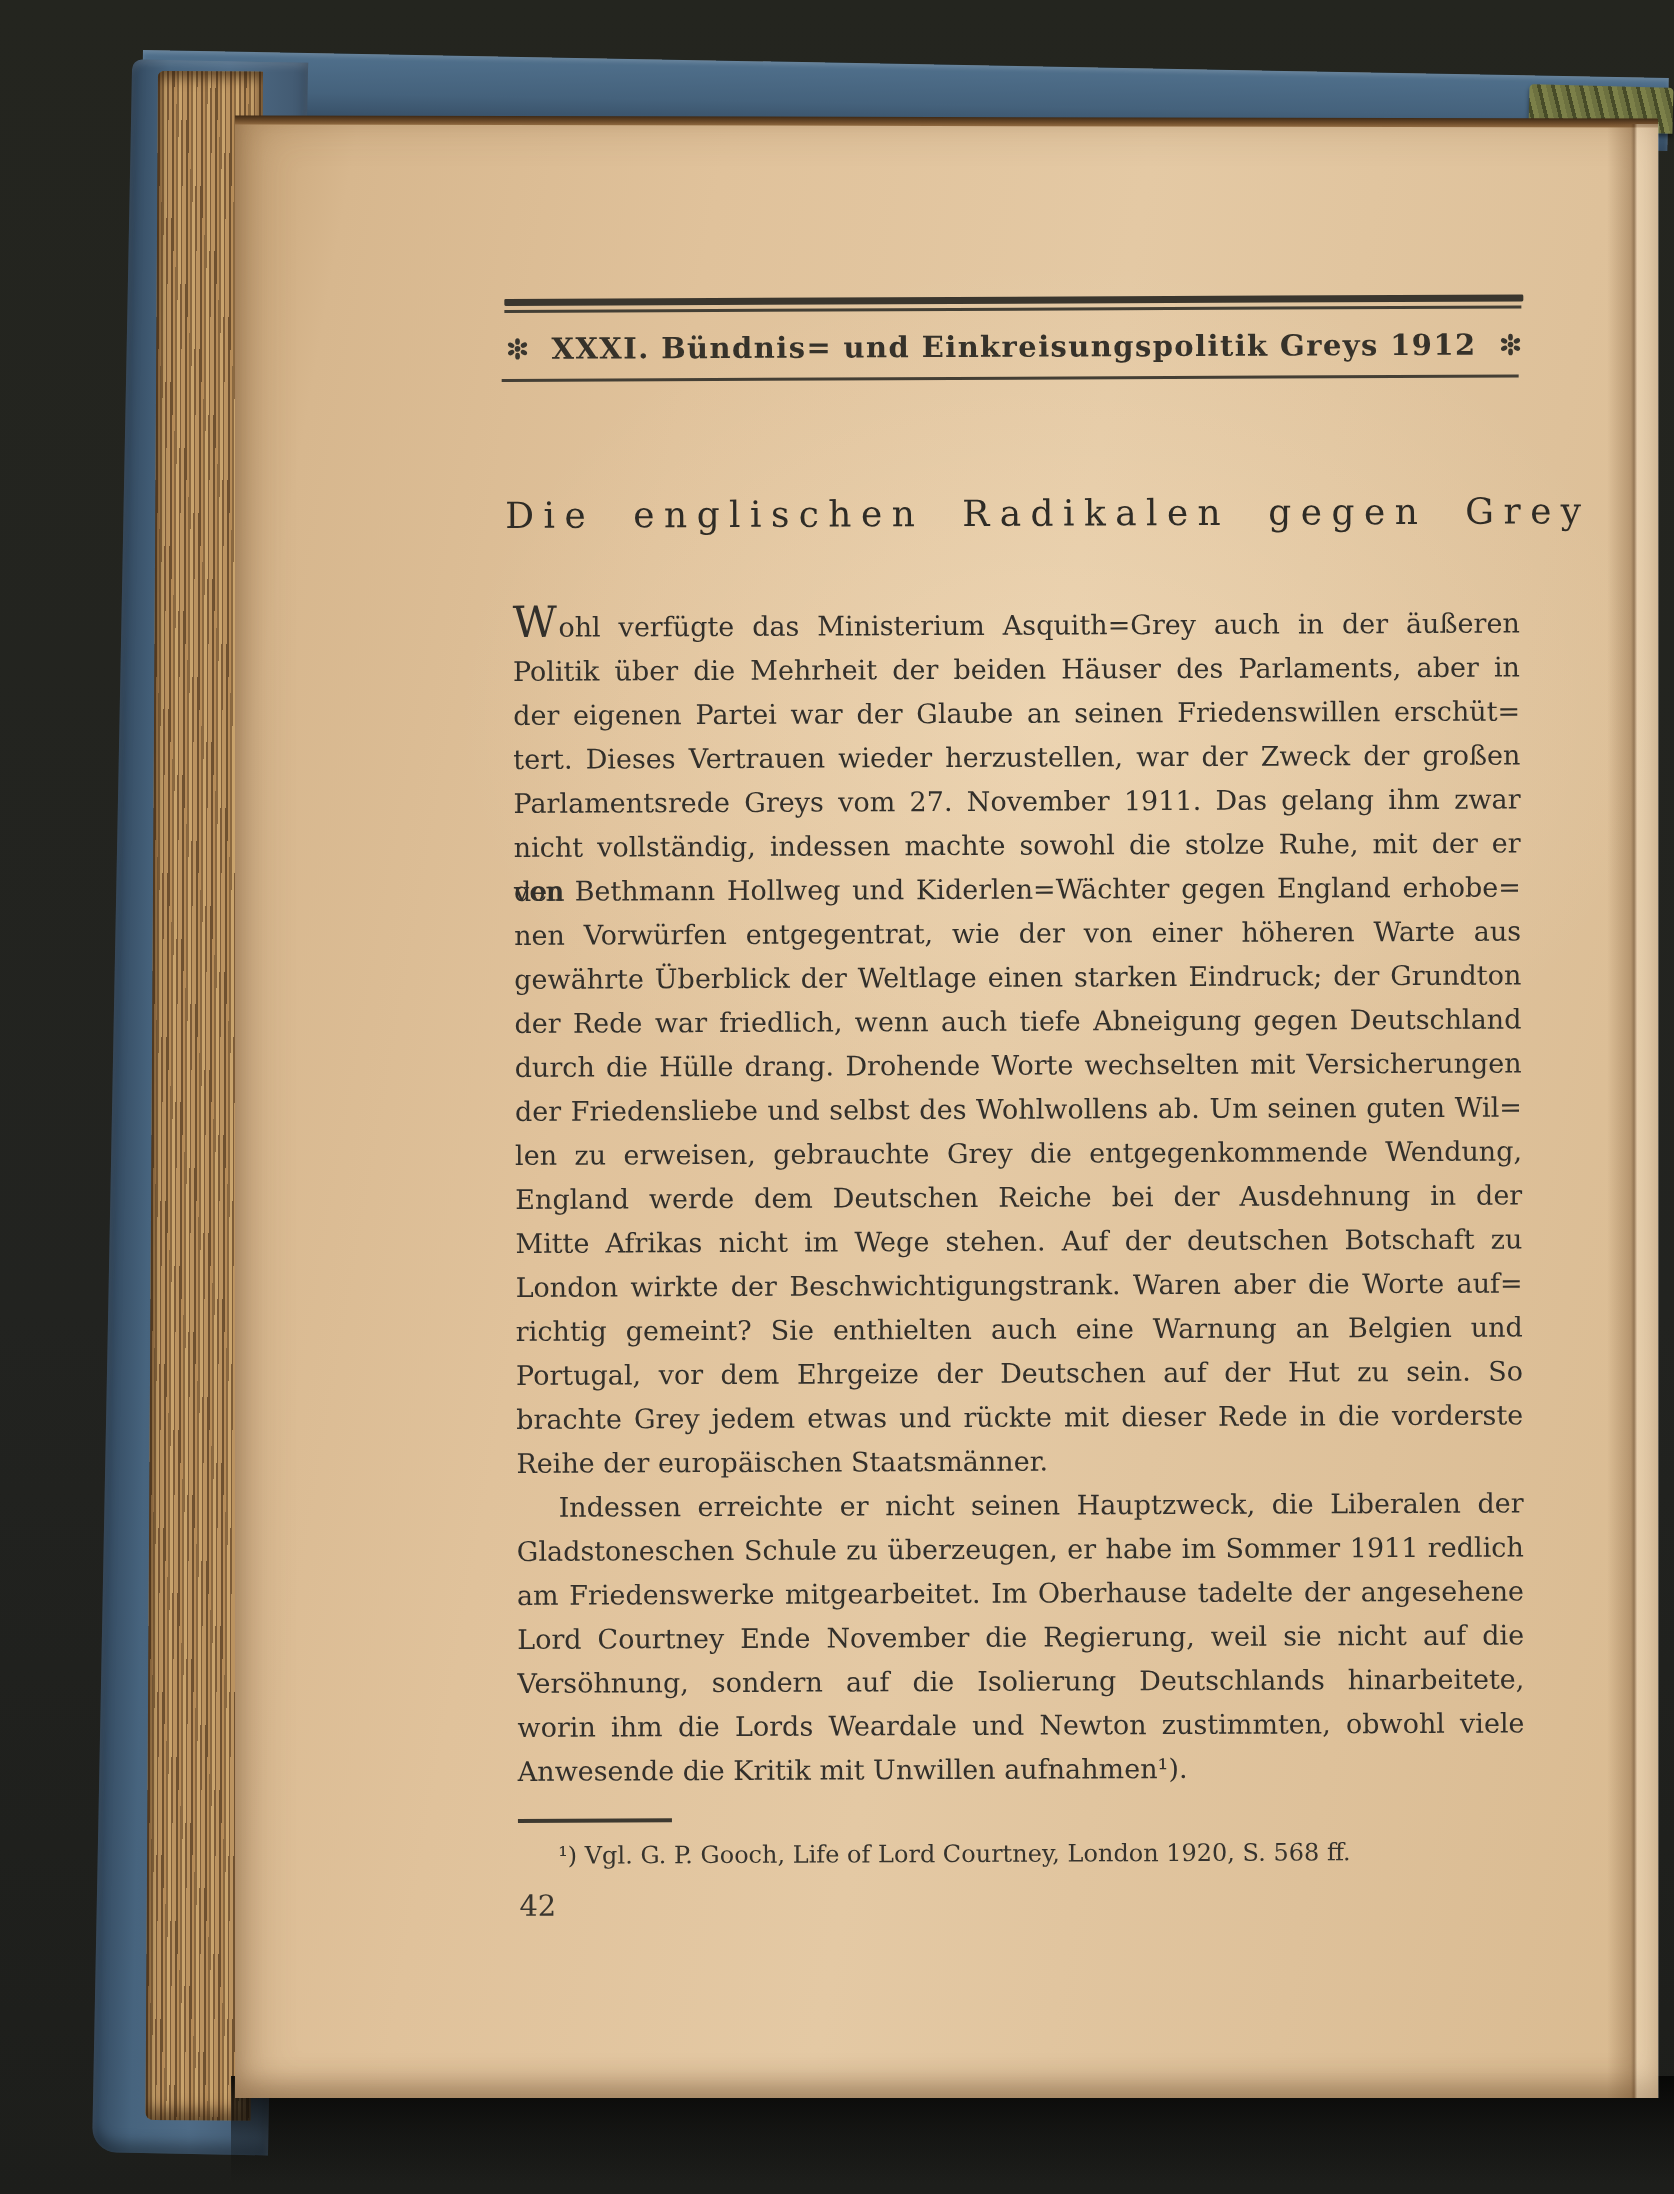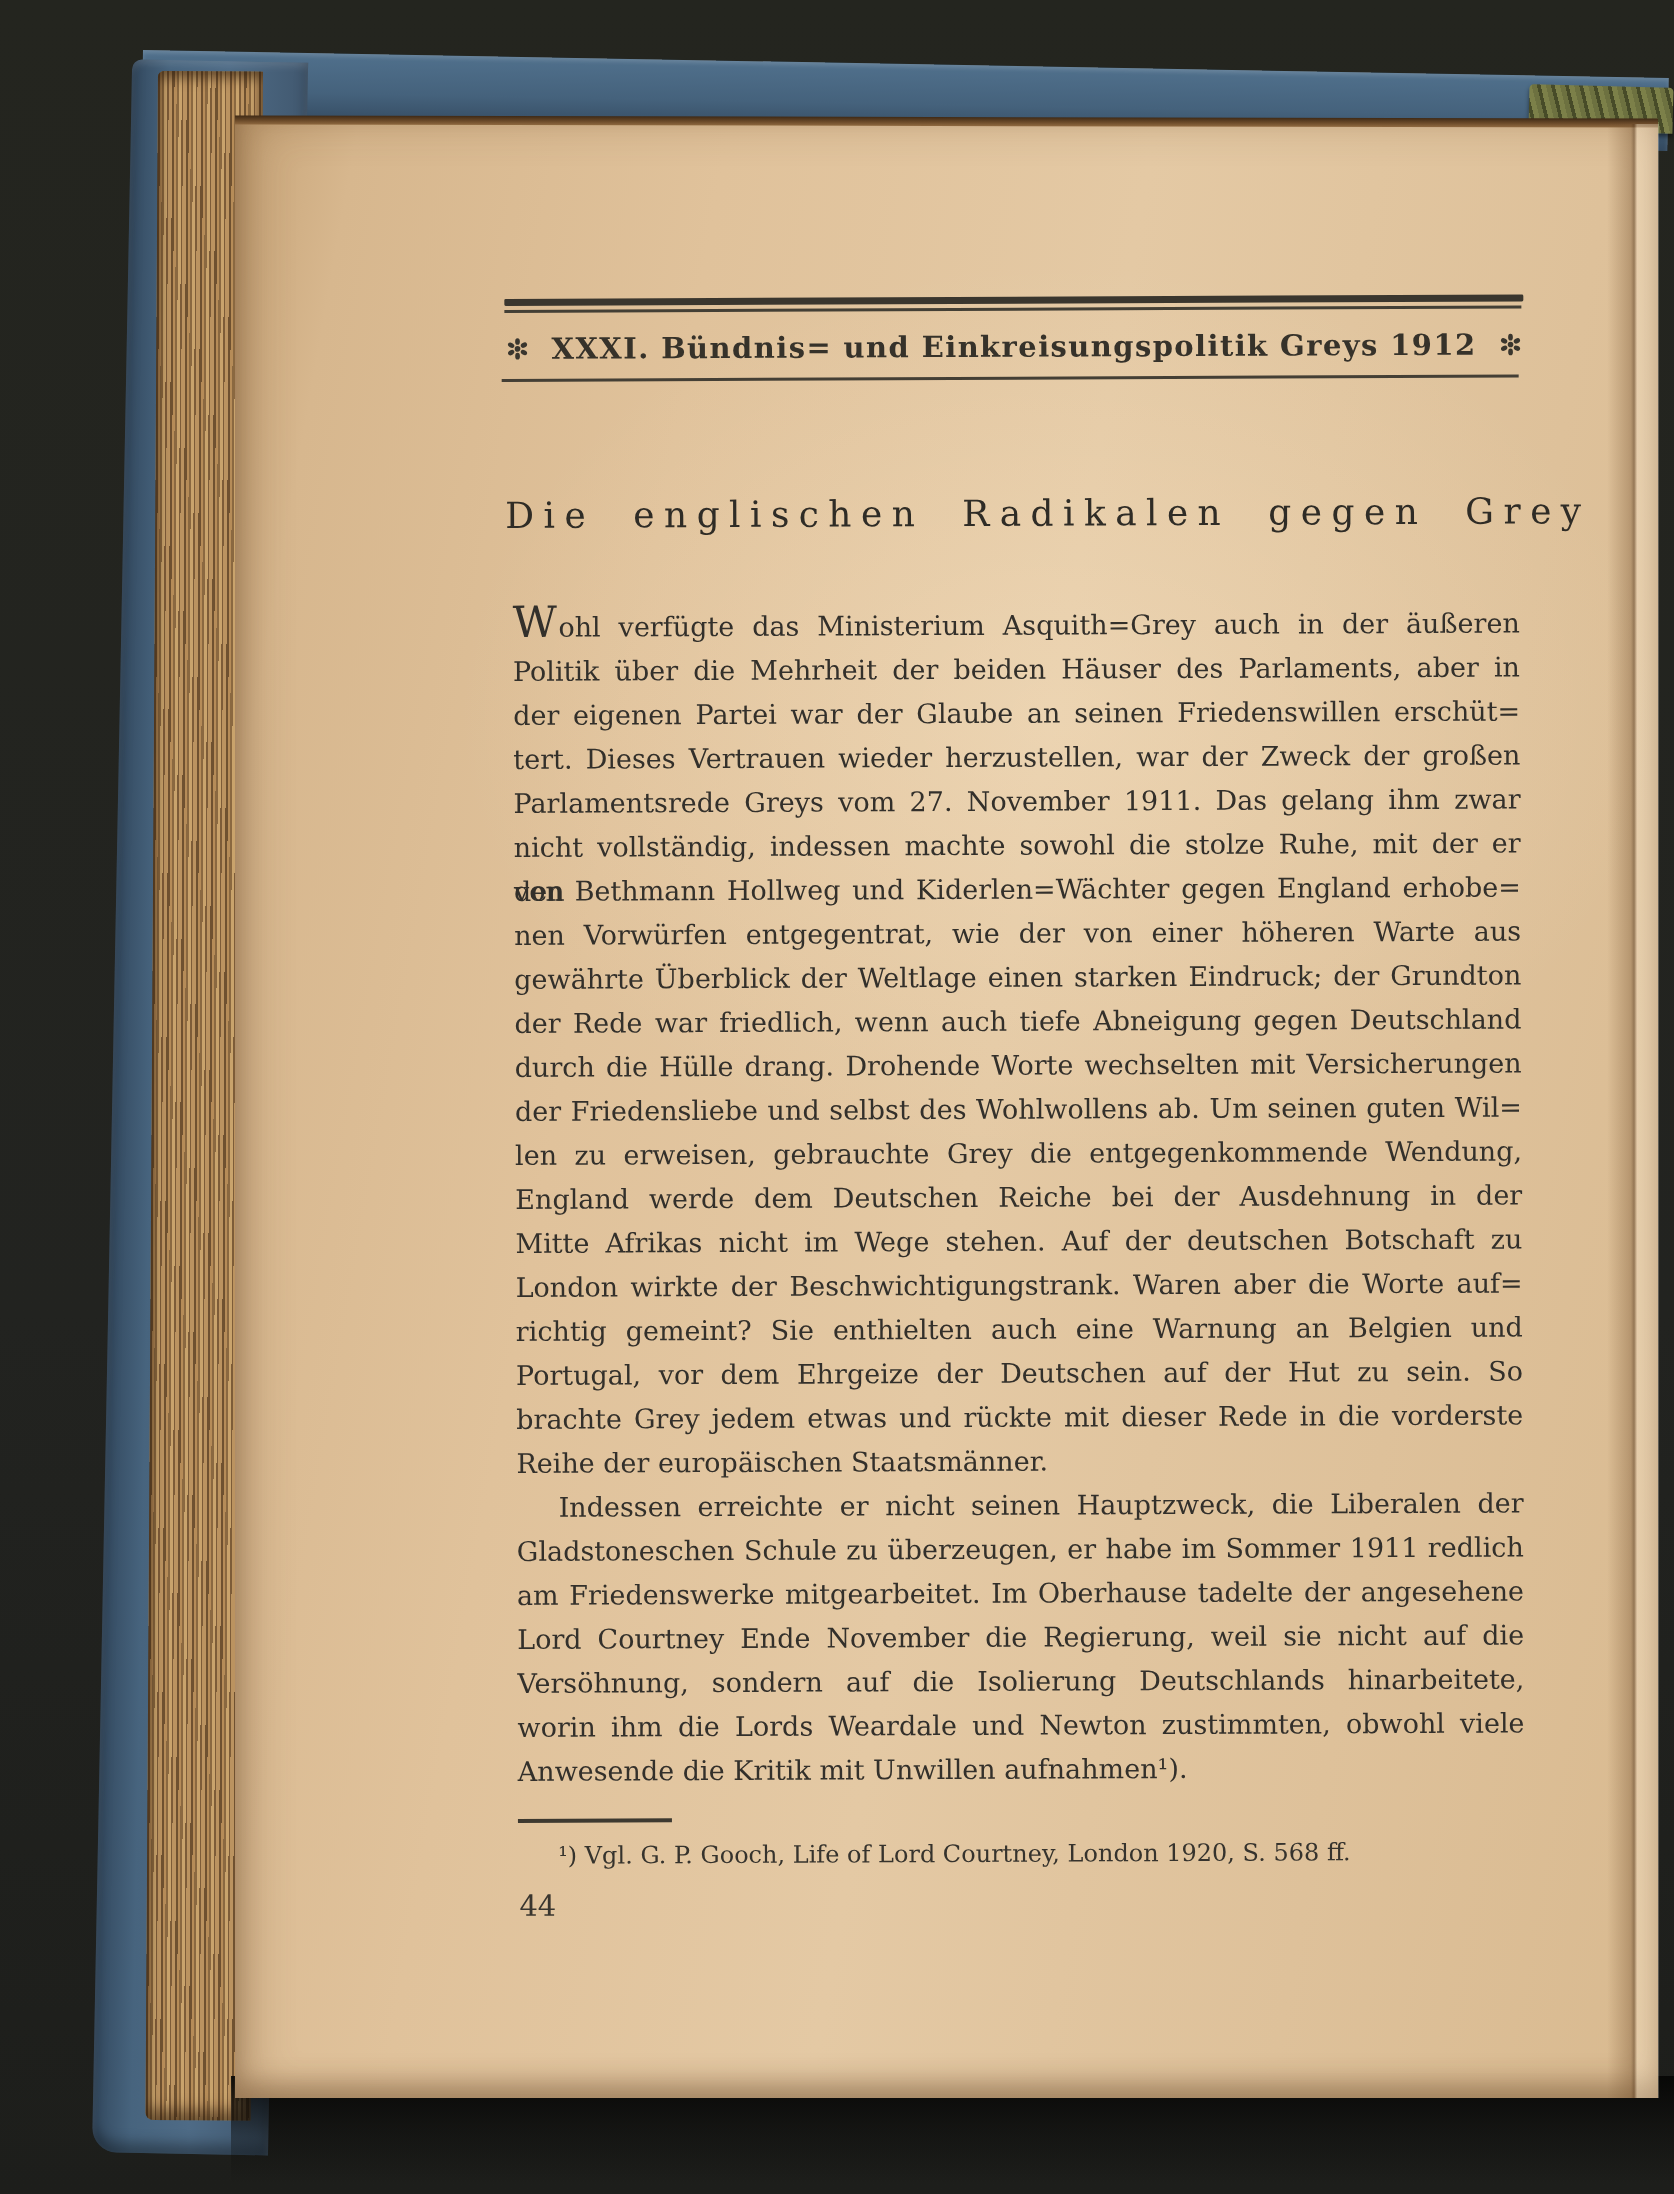--- a/index.html
+++ b/index.html
@@ -179,17 +179,17 @@
             <div class="bodyline" data-interactable="false">am Friedenswerke mitgearbeitet. Im Oberhause tadelte der angesehene</div>
             <div class="bodyline" data-interactable="false">Lord Courtney Ende November die Regierung, weil sie nicht auf die</div>
             <div class="bodyline" data-interactable="false">Versöhnung, sondern auf die Isolierung Deutschlands hinarbeitete,</div>
             <div class="bodyline" data-interactable="false">worin ihm die Lords Weardale und Newton zustimmten, obwohl viele</div>
             <div class="bodyline plain" data-interactable="false">Anwesende die Kritik mit Unwillen aufnahmen¹).</div>
           </div>
       </div>
 
       <div class="fnrule" data-interactable="false"></div>
       <div class="footnote" data-interactable="false">¹) Vgl. G. P. Gooch, Life of Lord Courtney, London 1920, S. 568 ff.</div>
-      <div class="pagenum" data-interactable="false">44</div>
+      <div class="pagenum" data-interactable="false">42</div>
     </div>
   </div>
 </div>
 
 
 </body></html>

